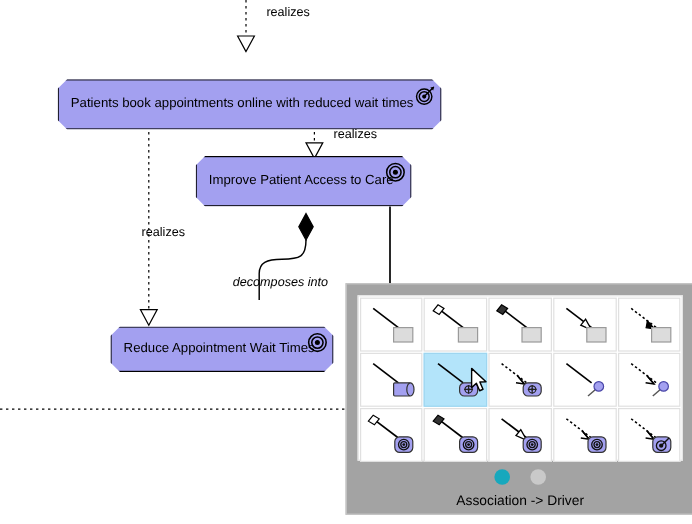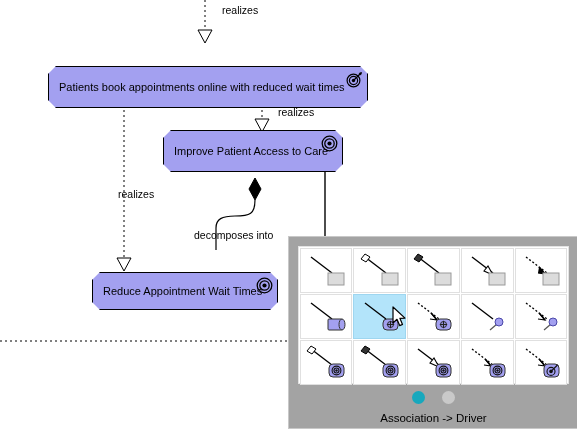--- a/index.html
+++ b/index.html
@@ -136,21 +136,21 @@
         <circle cx="8.5" cy="8.5" r="7.3" fill="none" stroke="#000" stroke-width="1.3"></circle>
         <circle cx="8.5" cy="8.5" r="4.7" fill="none" stroke="#000" stroke-width="1.3"></circle>
         <circle cx="8.5" cy="8.5" r="2.1" fill="#000"></circle>
       </svg>
     </span>
   </div>
 
   <span class="edgelabel" style="left:222px;top:4px;">realizes</span>
   <span class="edgelabel" style="left:278px;top:106px;">realizes</span>
   <span class="edgelabel" style="left:118px;top:188px;">realizes</span>
-  <span class="edgelabel" style="left:194px;top:229px;">decomposes into</span>
+  <span class="edgelabel" style="left:194px;top:229px;font-style:italic;">decomposes into</span>
 
   <div id="palette">
     <div id="palette-grid">
         <div class="prow">
           <div class="pcell">
             <svg width="46" height="38" viewBox="0 0 46 38">
               <line x1="8" y1="6" x2="29" y2="22" stroke="#000" stroke-width="1.4"></line>
               <rect x="25" y="22" width="16" height="12" fill="#dcdcdc" stroke="#9a9a9a" stroke-width="1"></rect>
             </svg>
           </div>

